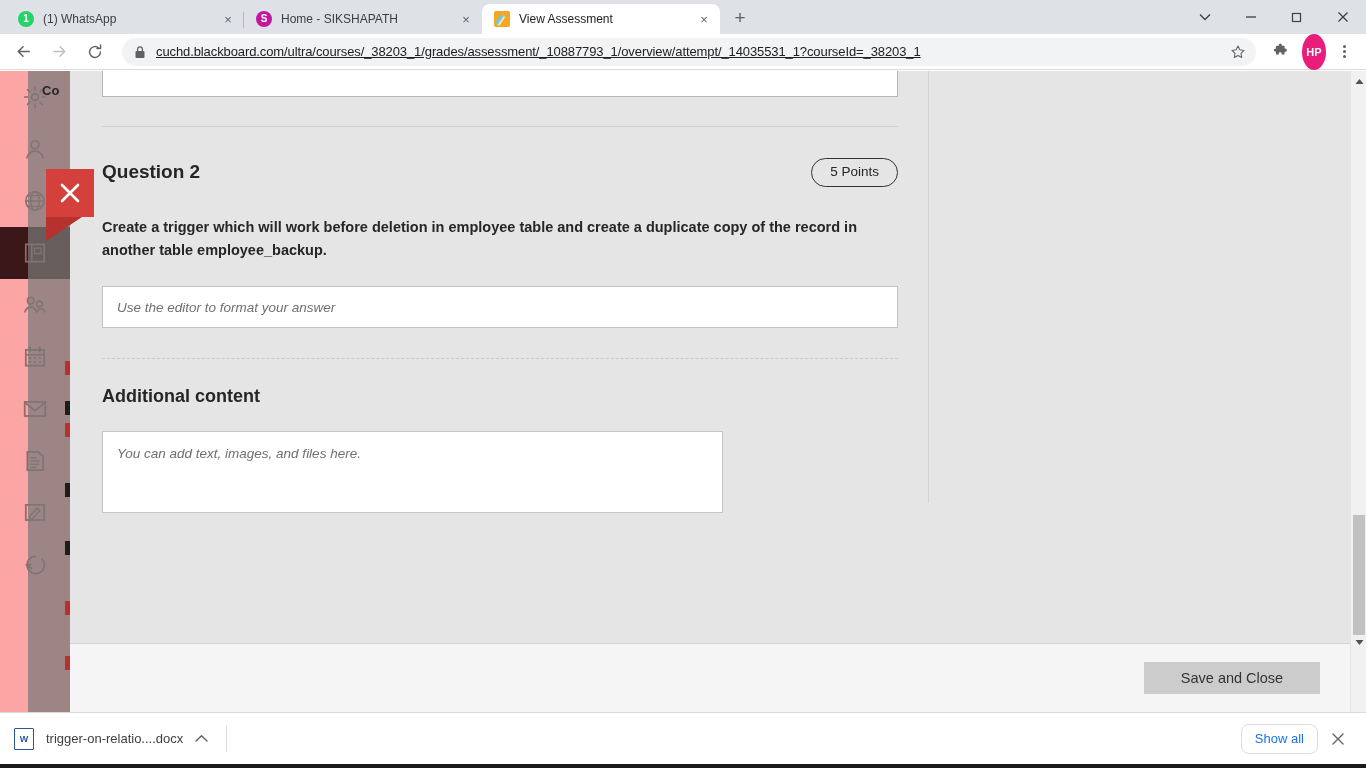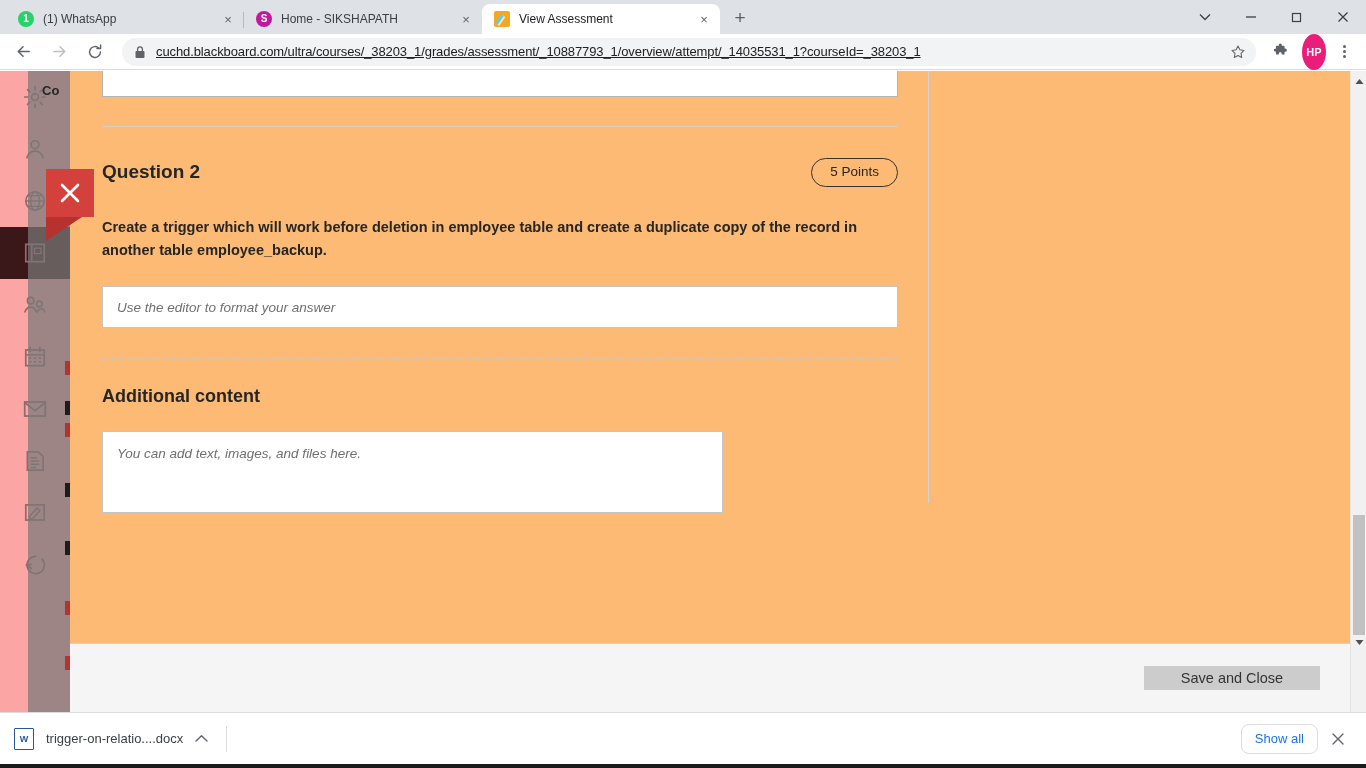--- a/index.html
+++ b/index.html
@@ -161,21 +161,21 @@
     border-bottom: 24px solid transparent;
   }
 
   
   .sheet {
     position: absolute; left: 70px; top: 0; width: 1280px; height: 641px;
     background: #ffffff;
   }
   .sheet-body {
     position: absolute; left: 0; top: 0; width: 1280px; height: 572px;
-    background: #fdba74; overflow: hidden;
+    background: #e5e5e5; overflow: hidden;
   }
   .col-divider {
     position: absolute; left: 858px; top: 0; width: 1px; height: 432px;
     background: #d3d3d3;
   }
 
   .content-col { position: absolute; left: 32px; top: 0; width: 796px; }
 
   .prev-answer-box {
     width: 796px; height: 28px; margin-top: -2px;
@@ -217,21 +217,21 @@
     font-size: 13.5px; font-style: italic; color: #6f6f6f;
   }
 
   .sheet-footer {
     position: absolute; left: 0; top: 572px; width: 1280px; height: 69px;
     background: #f5f5f5; border-top: 1px solid #d3d3d3;
     display: flex; align-items: center; justify-content: flex-end;
     padding-right: 30px; gap: 12px;
   }
   .btn {
-    height: 24px; min-width: 176px; border: none;
+    height: 32px; min-width: 176px; border: none;
     font-size: 14.5px; font-family: "Liberation Sans", sans-serif;
     display: flex; align-items: center; justify-content: center;
   }
   .btn-secondary { background: #cccccc; color: #333333; }
   .btn-primary { background: #262626; color: #ffffff; }
 
   
   .pg-scroll {
     position: absolute; right: 0; top: 0; width: 16px; height: 641px;
     background: #f1f1f1; border-left: 1px solid #e4e4e4;

